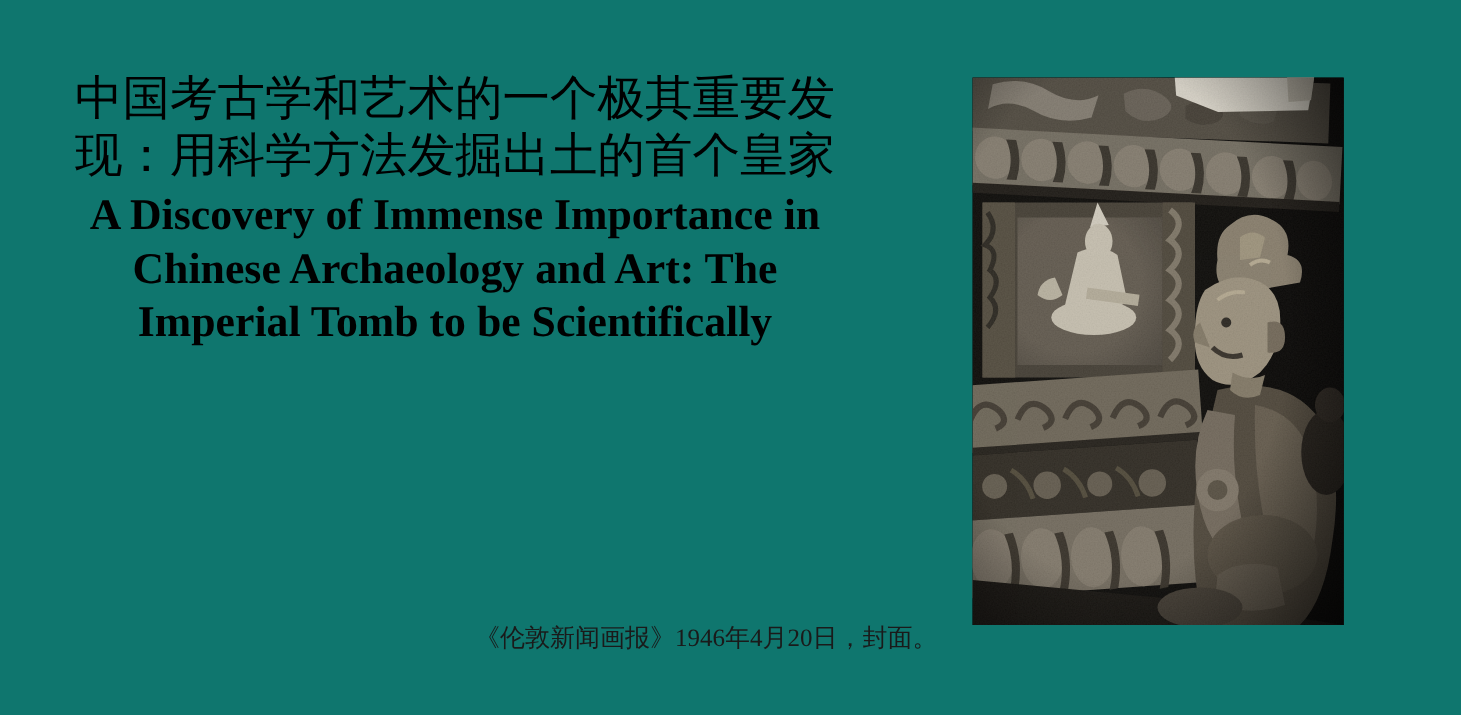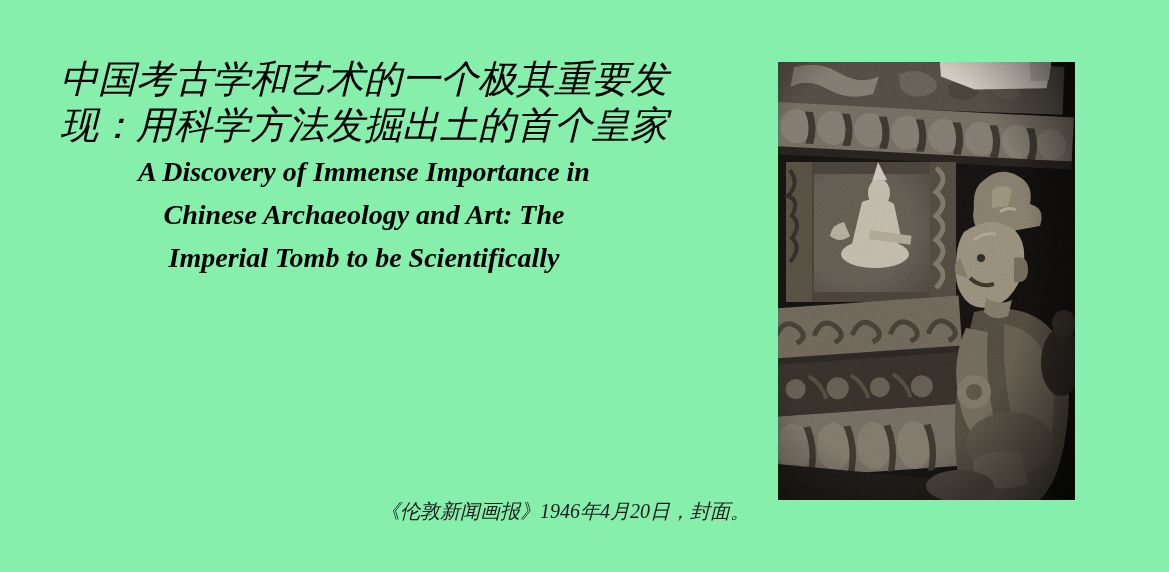--- a/index.html
+++ b/index.html
@@ -2,25 +2,24 @@
 <html><head>
 <meta charset="utf-8">
 <style>
   html, body { margin: 0; padding: 0; }
   body { background: #ffffff; }
 
   .page {
     position: relative;
     width: 1169px;
     height: 572px;
-    background: #86efac;
+    background: #0f766e;
     overflow: hidden;
     font-family: "Liberation Serif", "DejaVu Serif", serif;
     color: #000000;
-    font-style: italic;
   }
 
   .title-block {
     position: absolute;
     left: 38px;
     top: 56px;
     width: 652px;
     text-align: center;
   }
 
@@ -36,21 +35,21 @@
     background: #a2bc00;
     padding: 2px 1px;
   }
   .hl-yellow {
     background: #ffff00;
     padding: 2px 1px;
   }
 
   .en-title { margin-top: 2px; }
   .en-line {
-    font-size: 28px;
+    font-size: 35px;
     line-height: 43px;
     font-weight: 700;
     color: #000000;
     white-space: nowrap;
   }
 
   .caption {
     position: absolute;
     top: 501px;
     left: 380px;

